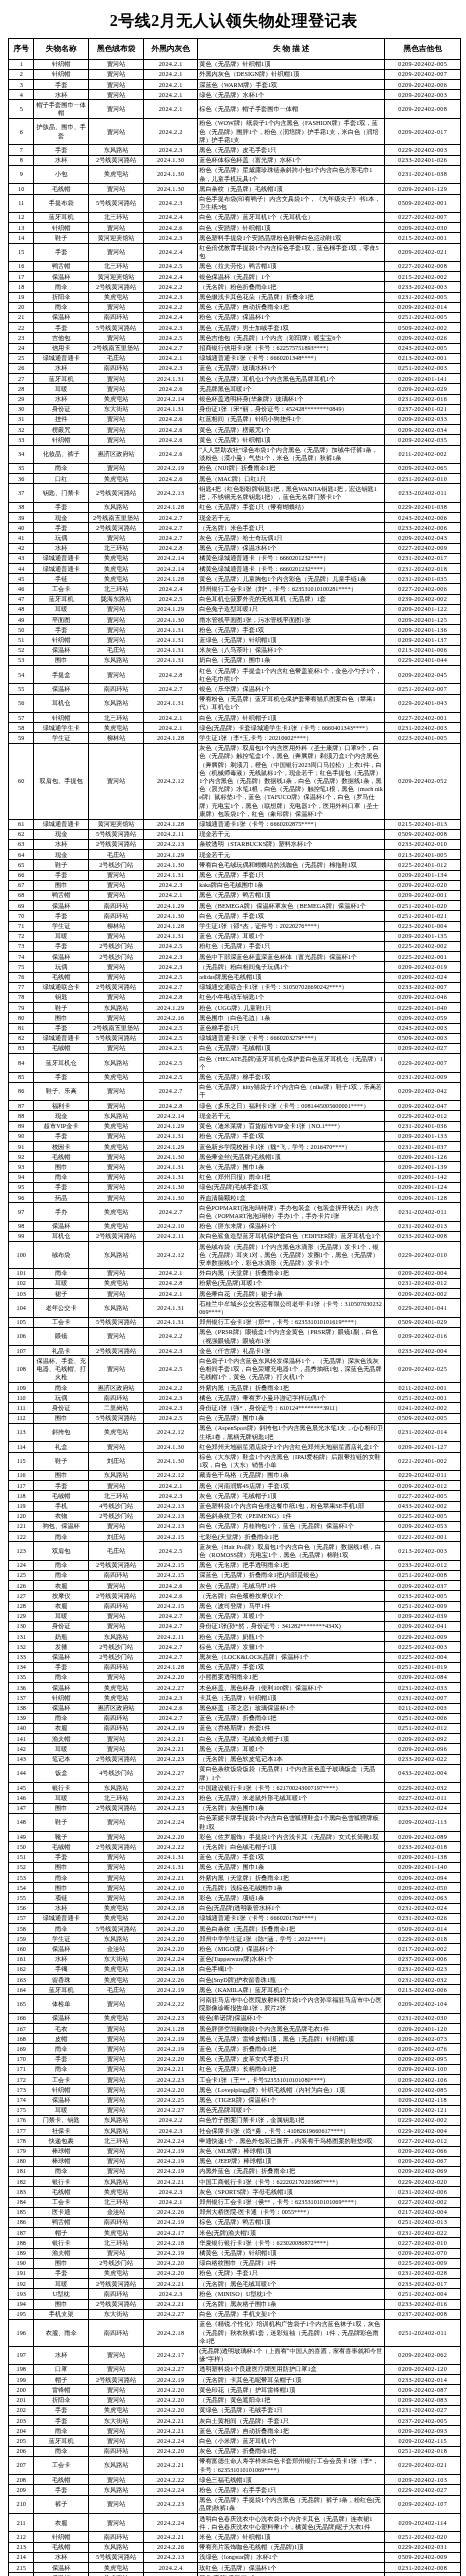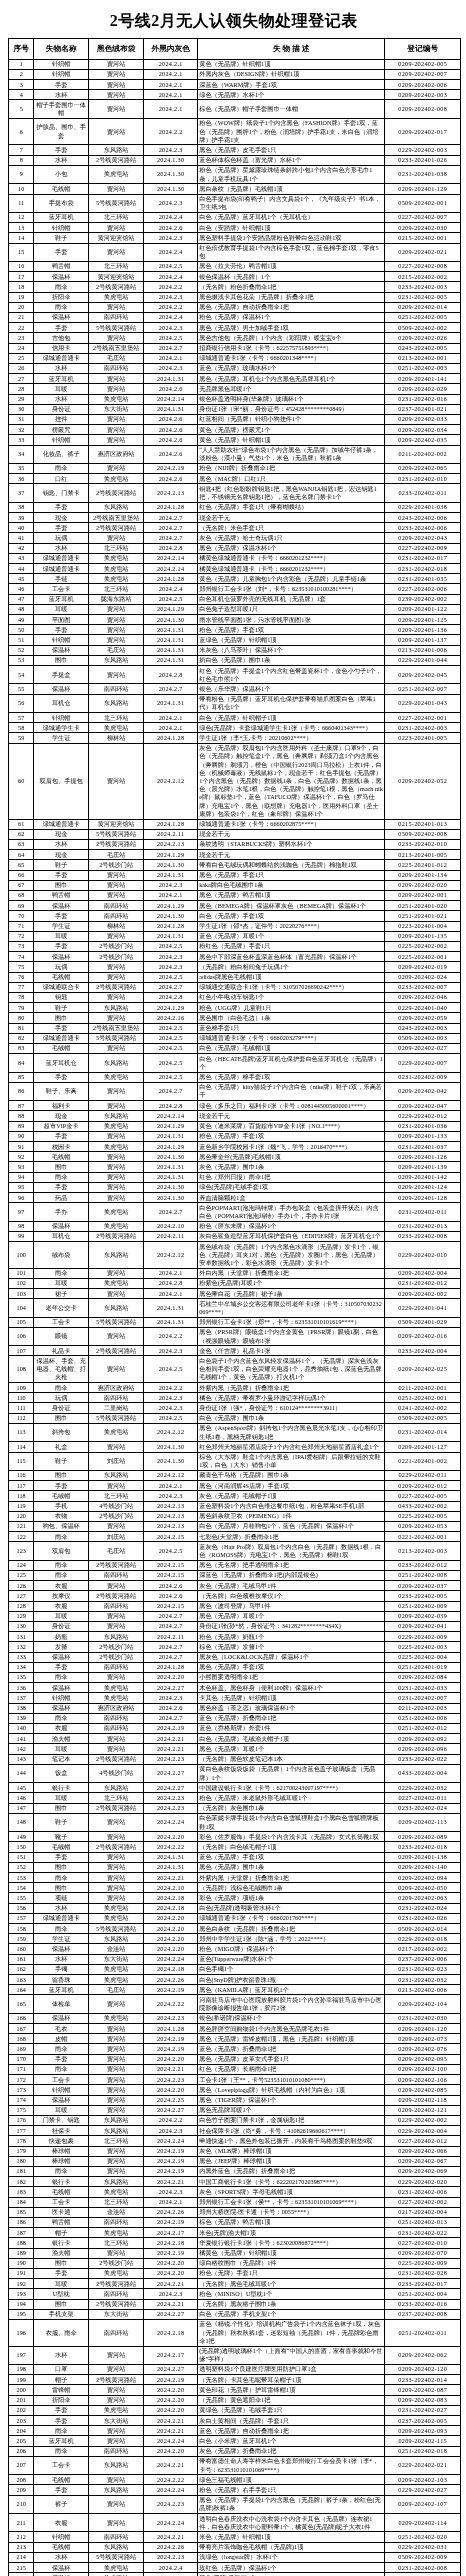--- a/index.html
+++ b/index.html
@@ -28,21 +28,21 @@
         <col class="c4">
         <col class="c5">
     </colgroup>
     <thead>
         <tr>
           <th>序号</th>
           <th>失物名称</th>
           <th>黑色绒布袋</th>
           <th>外黑内灰色</th>
           <th>失 物 描 述</th>
-          <th>登记编号</th>
+          <th>黑色吉他包</th>
         </tr>
       </thead>
     <tbody>
         <tr>
           <td class="c0">1</td>
           <td class="c1">针织帽</td>
           <td class="c2">贾河站</td>
           <td class="c3">2024.2.1</td>
           <td class="c4">黄色（无品牌）针织帽1顶</td>
           <td class="c5">0209-202402-005</td>

